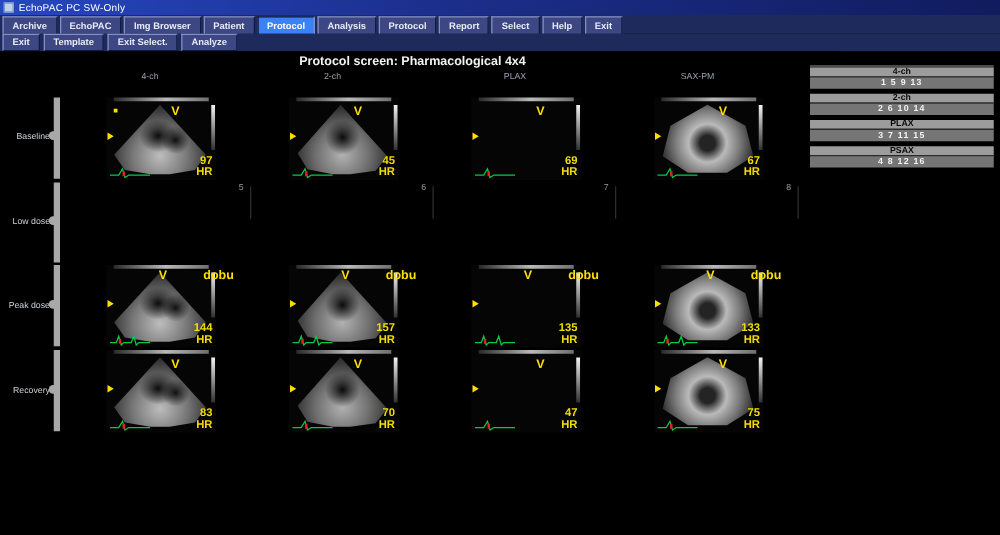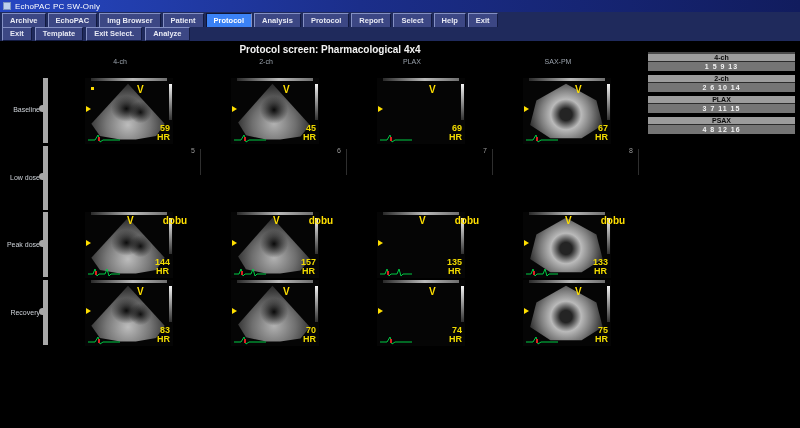--- a/index.html
+++ b/index.html
@@ -73,21 +73,21 @@
   .topmark{position:absolute;left:52px;top:1px;z-index:6;white-space:nowrap;}
   .vmark{color:#ffdf00;font-size:10px;font-weight:bold;}
   .stage{color:#ffdf00;font-size:10px;font-weight:bold;margin-left:1px;padding-left:28px;}
   .lmark{position:absolute;left:1px;top:28px;width:0;height:0;z-index:5;
     border-left:5px solid #ffdf00;border-top:3px solid transparent;border-bottom:3px solid transparent;}
   .lmark2{position:absolute;left:6px;top:9px;width:3px;height:3px;background:#ffdf00;z-index:5;}
   .ecg{position:absolute;left:2px;bottom:1px;z-index:5;}
   .hrblock{position:absolute;right:3px;bottom:2px;z-index:6;text-align:right;color:#f2dc00;
     font-weight:bold;line-height:9px;}
   .hrval{font-size:9px;}
-  .hrunit{font-size:9px;text-align:center;}
+  .hrunit{font-size:9px;}
 
   .cellnum{position:absolute;left:106px;top:1px;color:#9a9a9a;font-size:7px;}
   .celldiv{position:absolute;left:115px;top:3px;width:1px;height:26px;background:#2e2e2e;}
 
   
   #sidepanel{position:absolute;left:648px;top:11px;width:147px;border-top:2px solid #4a4a4a;}
   .grp{margin-bottom:4px;}
   .grp-label{height:7px;line-height:7px;background:#9c9c9c;color:#0a0a0a;
     font-size:7px;font-weight:bold;text-align:center;}
   .grp-nums{height:9px;line-height:9px;background:#757575;color:#f4f4f4;
@@ -152,21 +152,21 @@
       <div class="sector sec-a4c"></div>
       <div class="gsbar"></div>
       <div class="lmark"></div>
       <div class="lmark2"></div>
       <div class="topmark"><span class="vmark">V</span></div>
       <svg class="ecg" width="34" height="10">
         <polyline points="1,7 8,7 11,2 13,9 16,7 26,7 33,7" fill="none" stroke="#00cc44" stroke-width="1"></polyline>
         <rect x="11" y="4" width="2" height="4" fill="#dd2222"></rect>
       </svg>
       <div class="hrblock">
-        <div class="hrval">59</div>
+        <div class="hrval">97</div>
         <div class="hrunit">HR</div>
       </div>
     </div>
   </div>
   <div class="cell c1 r0">
     <div class="thumb">
       <div class="tstrip"></div>
       <div class="sector sec-a2c"></div>
       <div class="gsbar"></div>
       <div class="lmark"></div>
@@ -349,21 +349,21 @@
       <div class="tstrip"></div>
       <div class="sector sec-plax"></div>
       <div class="gsbar"></div>
       <div class="lmark"></div>
       <div class="topmark"><span class="vmark">V</span></div>
       <svg class="ecg" width="34" height="10">
         <polyline points="1,7 8,7 11,2 13,9 16,7 26,7 33,7" fill="none" stroke="#00cc44" stroke-width="1"></polyline>
         <rect x="11" y="4" width="2" height="4" fill="#dd2222"></rect>
       </svg>
       <div class="hrblock">
-        <div class="hrval">74</div>
+        <div class="hrval">47</div>
         <div class="hrunit">HR</div>
       </div>
     </div>
   </div>
   <div class="cell c3 r3">
     <div class="thumb">
       <div class="tstrip"></div>
       <div class="sector sec-sax"></div>
       <div class="gsbar"></div>
       <div class="lmark"></div>

